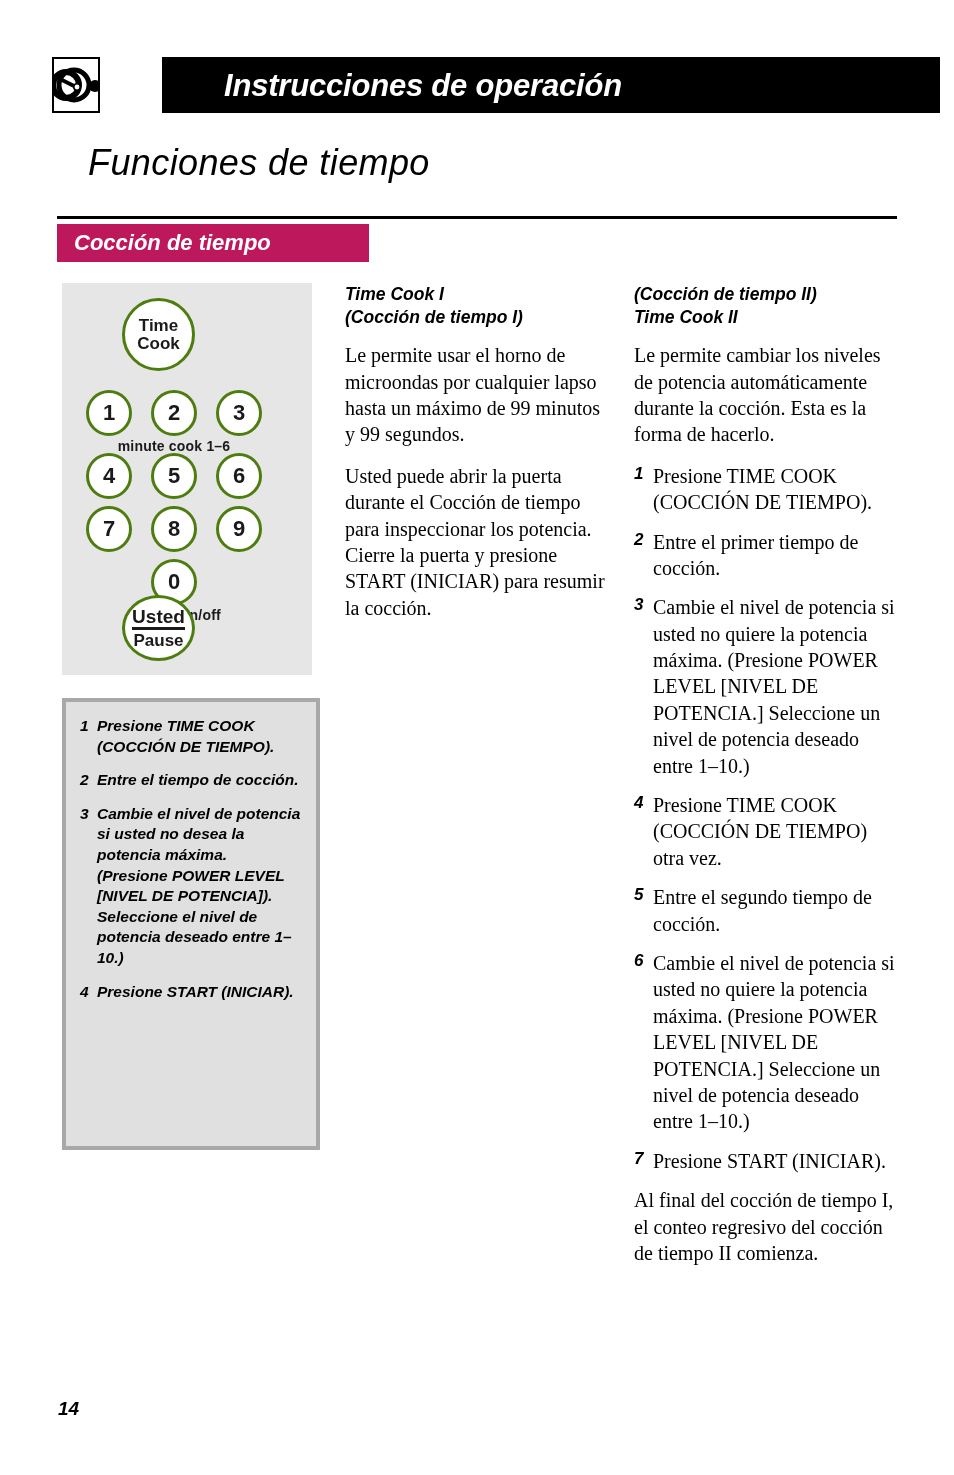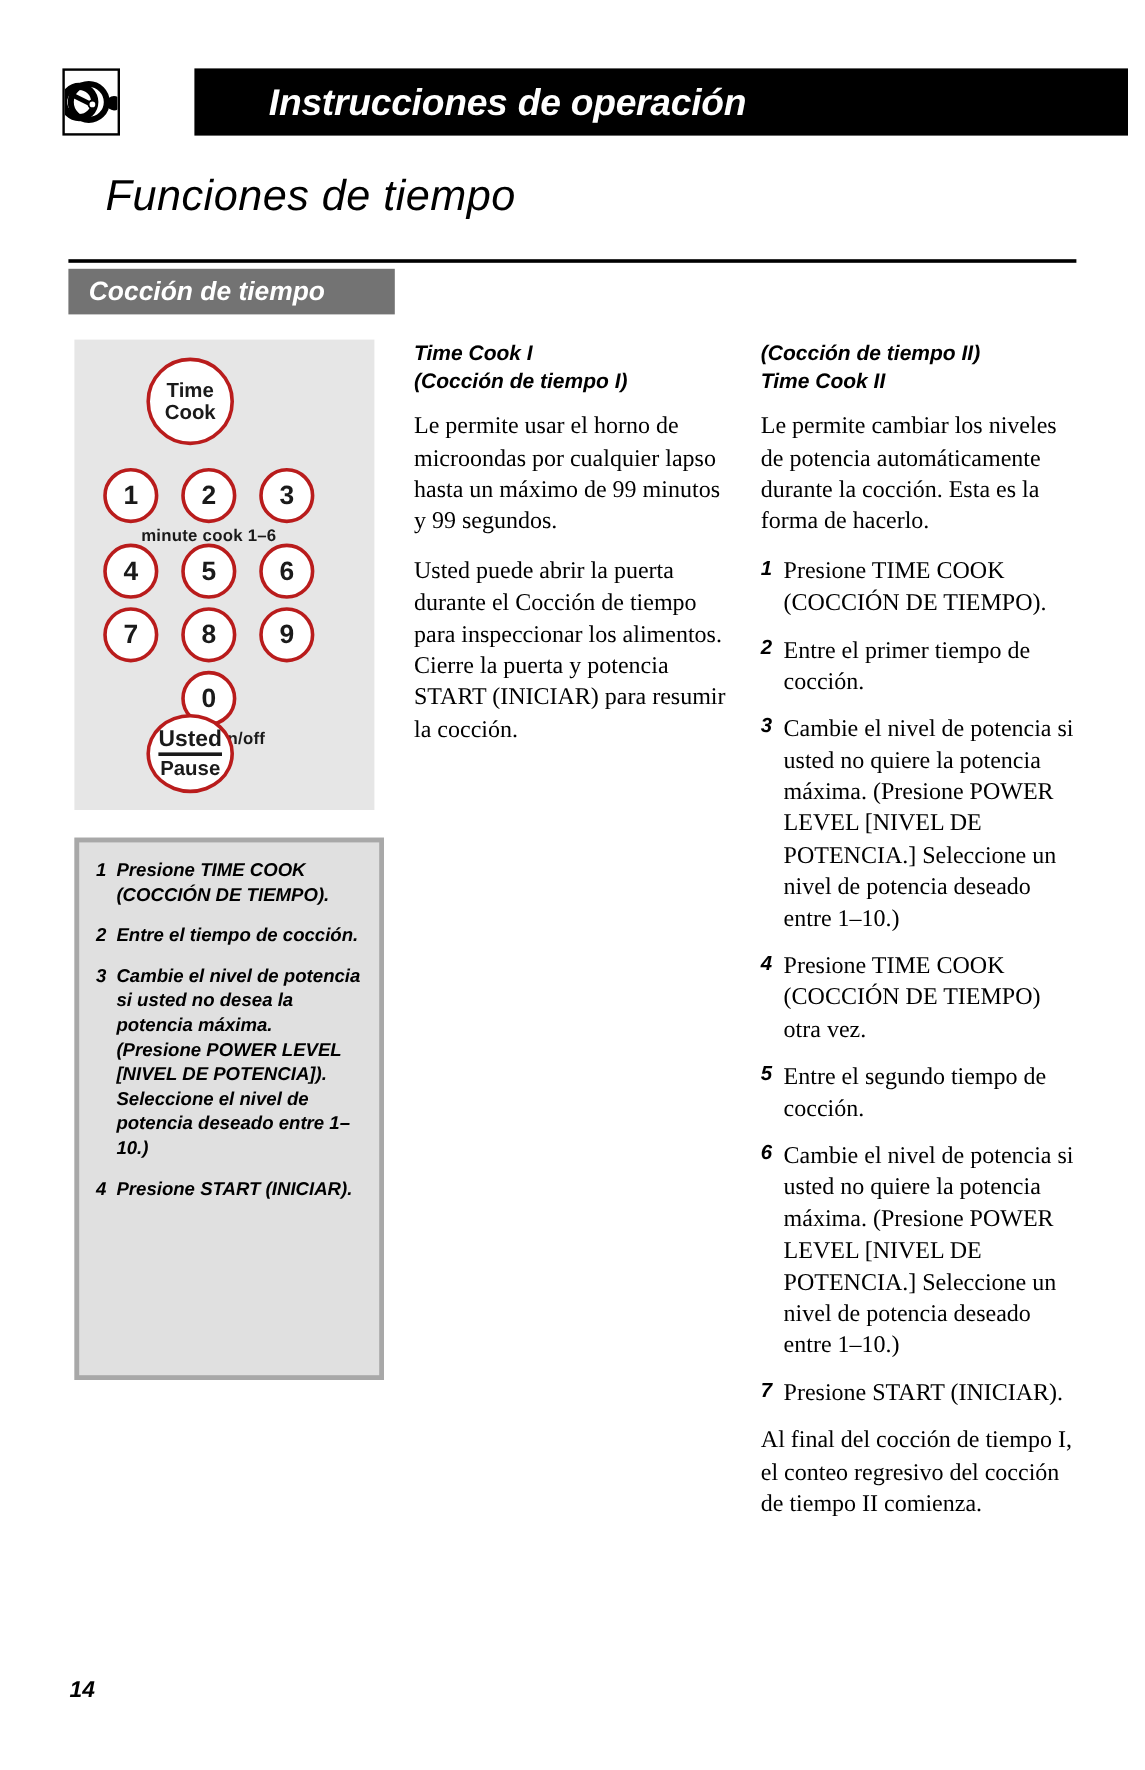--- a/index.html
+++ b/index.html
@@ -77,23 +77,23 @@
     left: 57px;
     top: 216px;
     width: 840px;
     height: 3px;
     background: #000;
   }
   #section-banner {
     position: absolute;
     left: 57px;
     top: 224px;
-    width: 272px;
+    width: 312px;
     height: 38px;
-    background: #737373;
+    background: #be185d;
     display: flex;
     align-items: center;
   }
   #section-banner .stitle {
     color: #ffffff;
     font-family: "Liberation Sans", sans-serif;
     font-weight: bold;
     font-style: italic;
     font-size: 22px;
     padding-left: 17px;
@@ -106,21 +106,21 @@
     left: 62px;
     top: 283px;
     width: 250px;
     height: 392px;
     background: #e6e6e6;
   }
   .key {
     position: absolute;
     border-radius: 50%;
     background: #ffffff;
-    border: 3px solid #b91c1c;
+    border: 3px solid #4d7c0f;
     box-sizing: border-box;
     display: flex;
     flex-direction: column;
     align-items: center;
     justify-content: center;
     font-family: "Liberation Sans", sans-serif;
     font-weight: bold;
     color: #1a1a1a;
     line-height: 1.02;
   }
@@ -314,21 +314,21 @@
     </div>
   </div>
 </div>
 
 <div class="col" id="col-mid">
   <div class="subhead">
     <div>Time Cook I</div>
     <div>(Cocción de tiempo I)</div>
   </div>
   <div class="para">Le permite usar el horno de microondas por cualquier lapso hasta un máximo de 99 minutos y 99 segundos.</div>
-  <div class="para">Usted puede abrir la puerta durante el Cocción de tiempo para inspeccionar los alimentos. Cierre la puerta y potencia START (INICIAR) para resumir la cocción.</div>
+  <div class="para">Usted puede abrir la puerta durante el Cocción de tiempo para inspeccionar los potencia. Cierre la puerta y presione START (INICIAR) para resumir la cocción.</div>
 </div>
 
 <div class="col" id="col-right">
   <div class="subhead">
     <div>(Cocción de tiempo II)</div>
     <div>Time Cook II</div>
   </div>
   <div class="para">Le permite cambiar los niveles de potencia automáticamente durante la cocción. Esta es la forma de hacerlo.</div>
 
   <div class="nstep">

